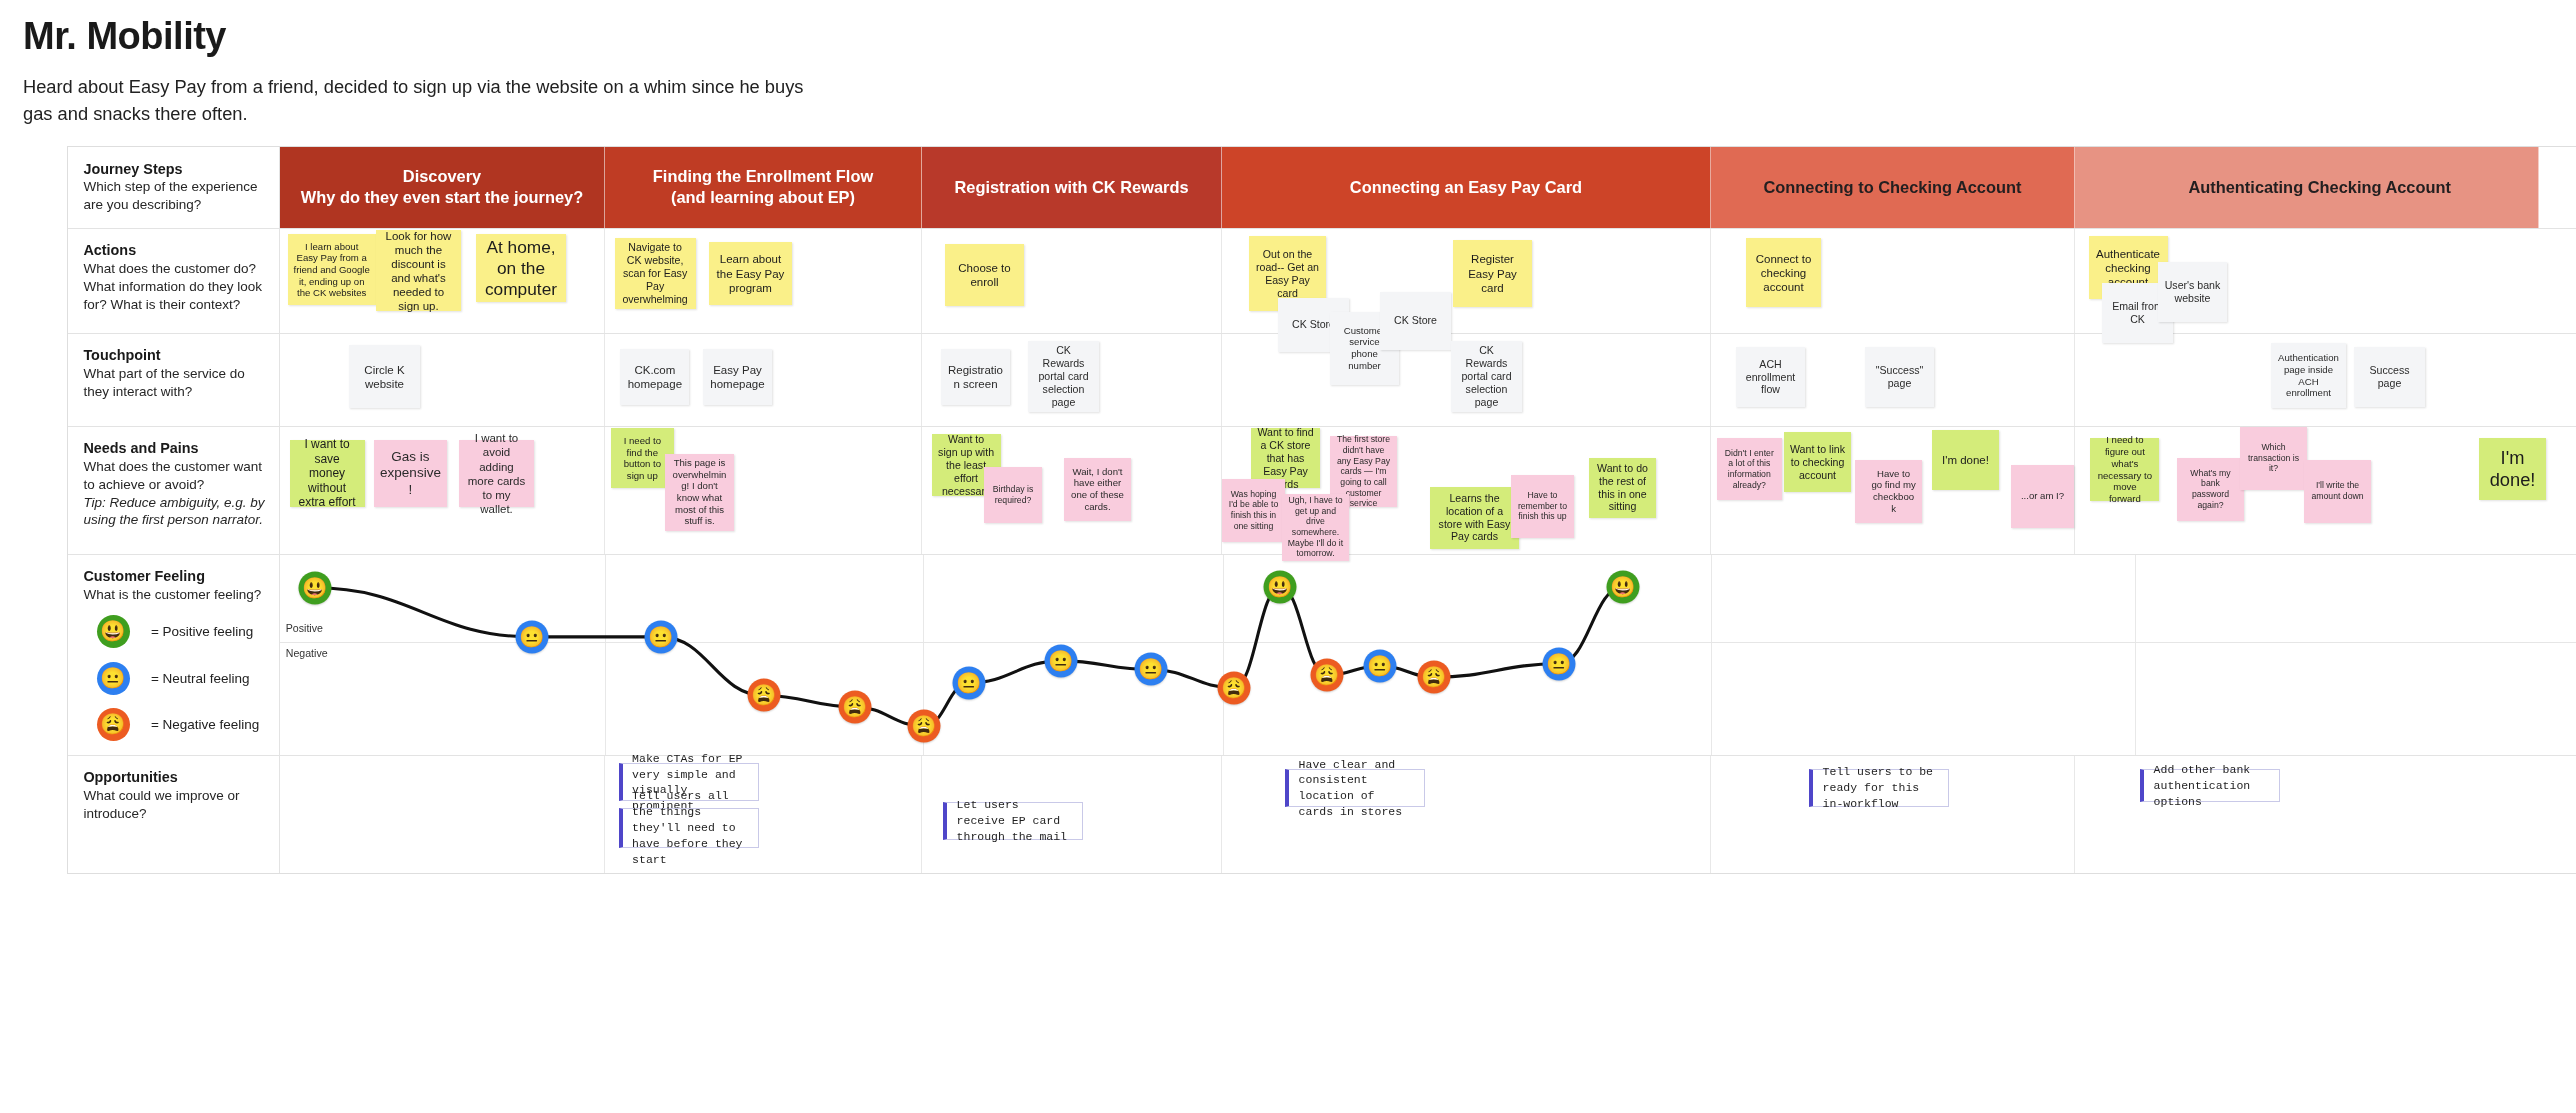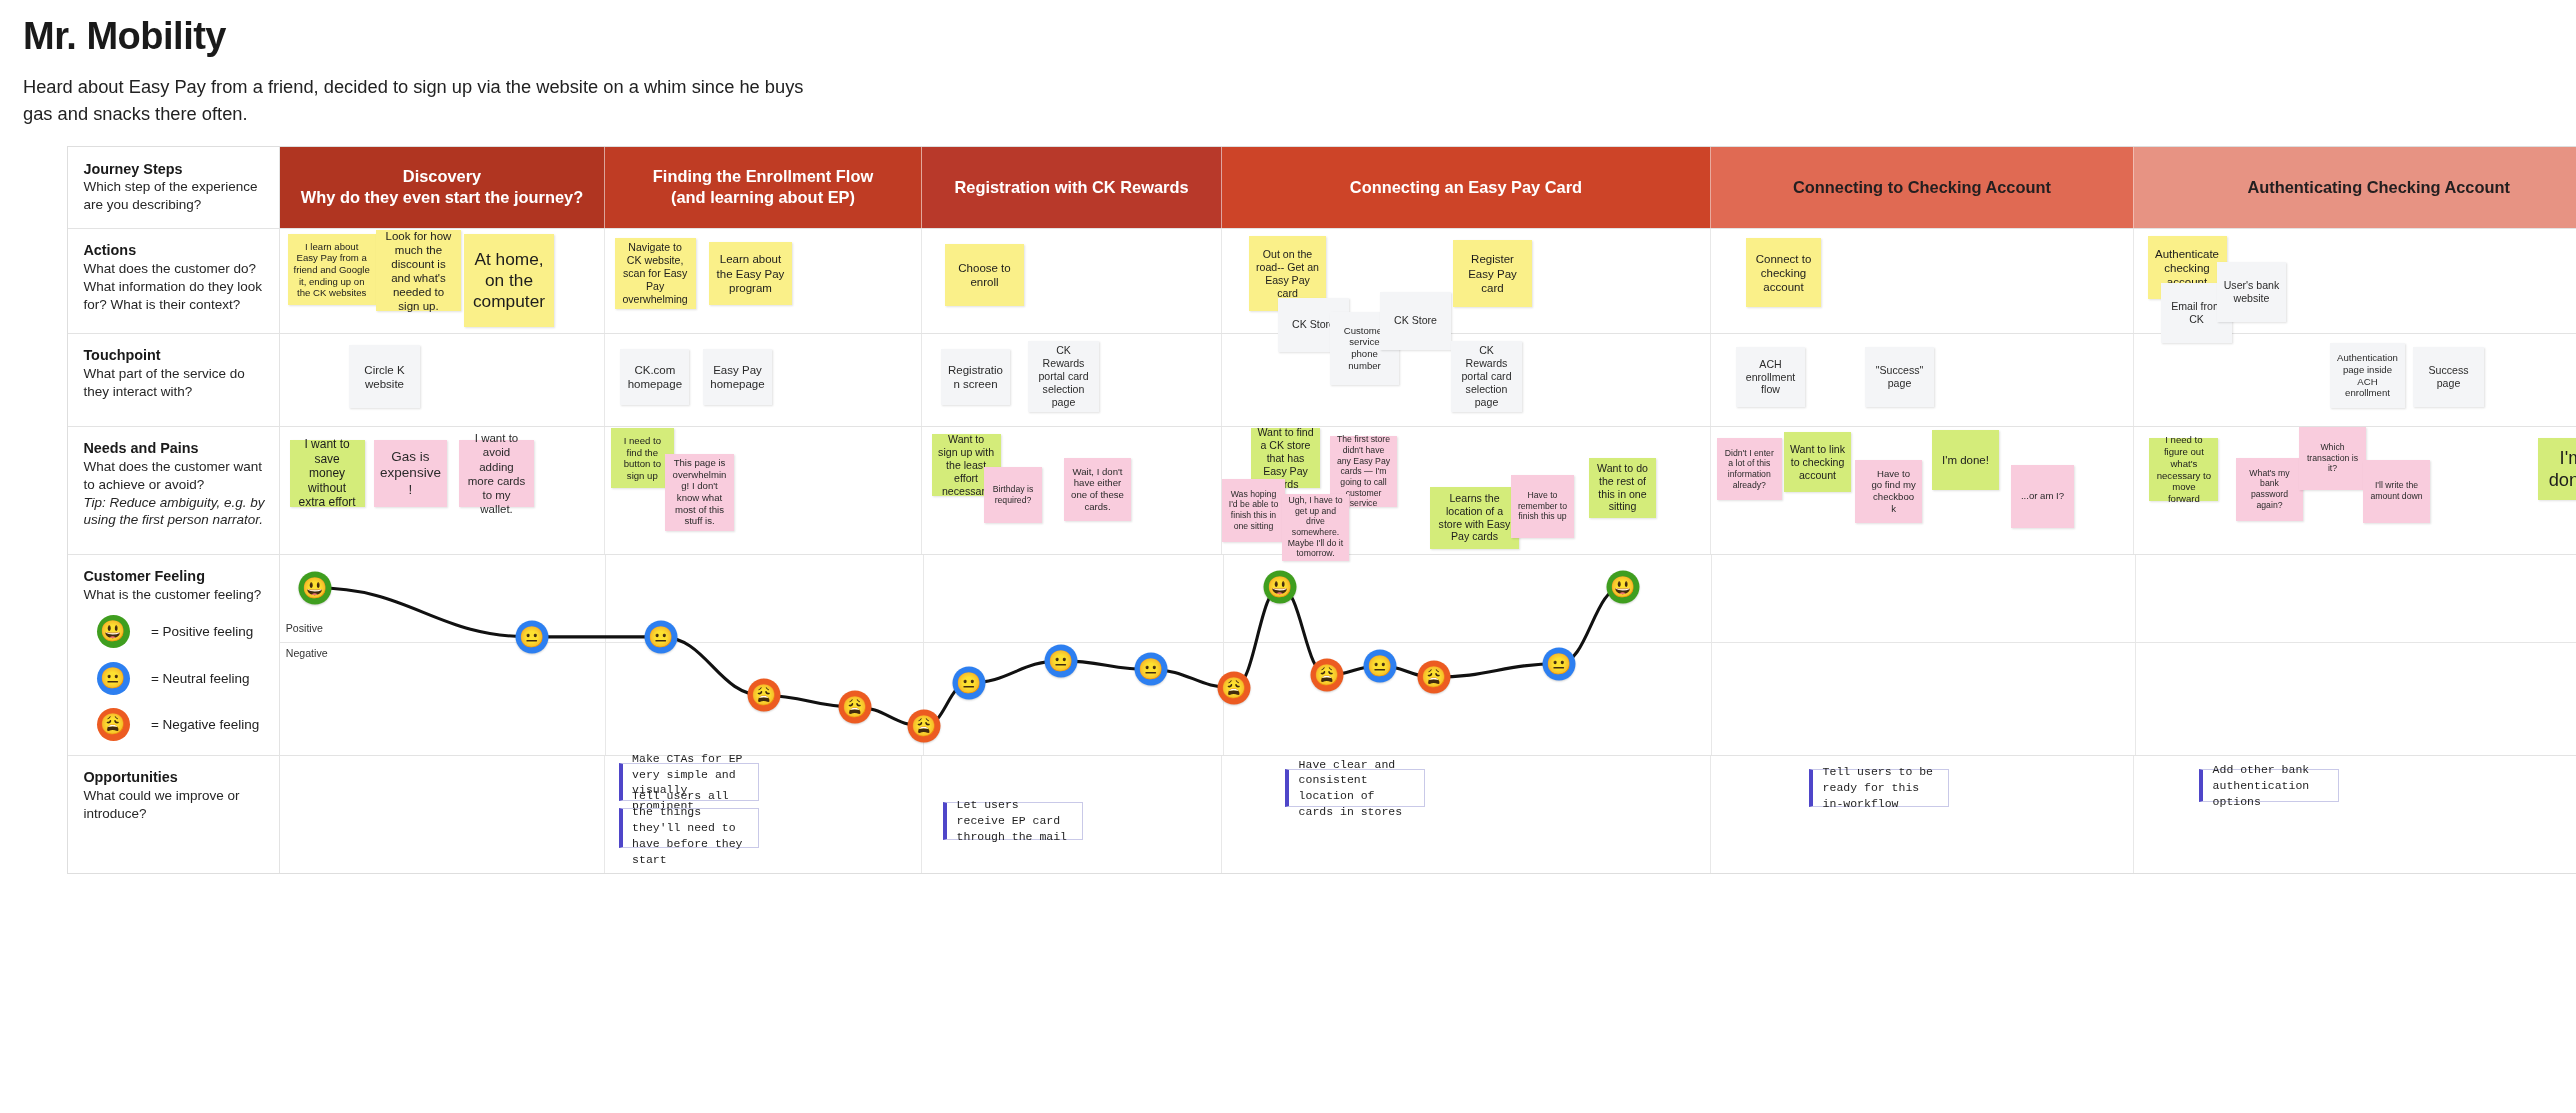--- a/index.html
+++ b/index.html
@@ -55,21 +55,21 @@
   .rowlabel p.tip { font-style: italic; }
   .cells { display: flex; flex: 1; }
   .cell { border-right: 1px solid #e8e8e8; position: relative; }
   .cell:last-child { border-right: none; }
 
   
   .c0 { width: 325px; }
   .c1 { width: 317px; }
   .c2 { width: 300px; }
   .c3 { width: 489px; }
-  .c4 { width: 423px; }
+  .c4 { width: 364px; }
   .c5 { width: 464px; }
 
   
   .hdr-row .cell {
     display: flex; align-items: center; justify-content: center;
     text-align: center;
     padding: 11.5px 9.6px;
     min-height: 75px;
     border-right: 1px solid rgba(255,255,255,.55);
   }
@@ -206,21 +206,21 @@
     <div class="jrow r-actions">
       <div class="rowlabel">
         <h3>Actions</h3>
         <p>What does the customer do? What information do they look for? What is their context?</p>
       </div>
       <div class="cells" id="actions-cells">
           <div class="cell c0">
             <div class="cellinner">
               <div class="note yellow" style="left: 7.7px; top: 5.8px; width: 88px; height: 71px; font-size: 9.6px;">I learn about Easy Pay from a friend and Google it, ending up on the CK websites</div>
               <div class="note yellow" style="left: 96px; top: 1.9px; width: 85px; height: 81px; font-size: 11.5px;">Look for how much the discount is and what's needed to sign up.</div>
-              <div class="note yellow" style="left: 184px; top: 5.8px; width: 90px; height: 93px; font-size: 17.3px;">At home, on the computer</div>
+              <div class="note yellow" style="left: 196px; top: 5.8px; width: 90px; height: 68px; font-size: 17.3px;">At home, on the computer</div>
             </div>
           </div>
           <div class="cell c1">
             <div class="cellinner">
               <div class="note yellow" style="left: 9.6px; top: 9.6px; width: 81px; height: 71px; font-size: 10.6px;">Navigate to CK website, scan for Easy Pay overwhelming</div>
               <div class="note yellow" style="left: 104px; top: 13.5px; width: 83px; height: 63px; font-size: 11.5px;">Learn about the Easy Pay program</div>
             </div>
           </div>
           <div class="cell c2">
             <div class="cellinner">

